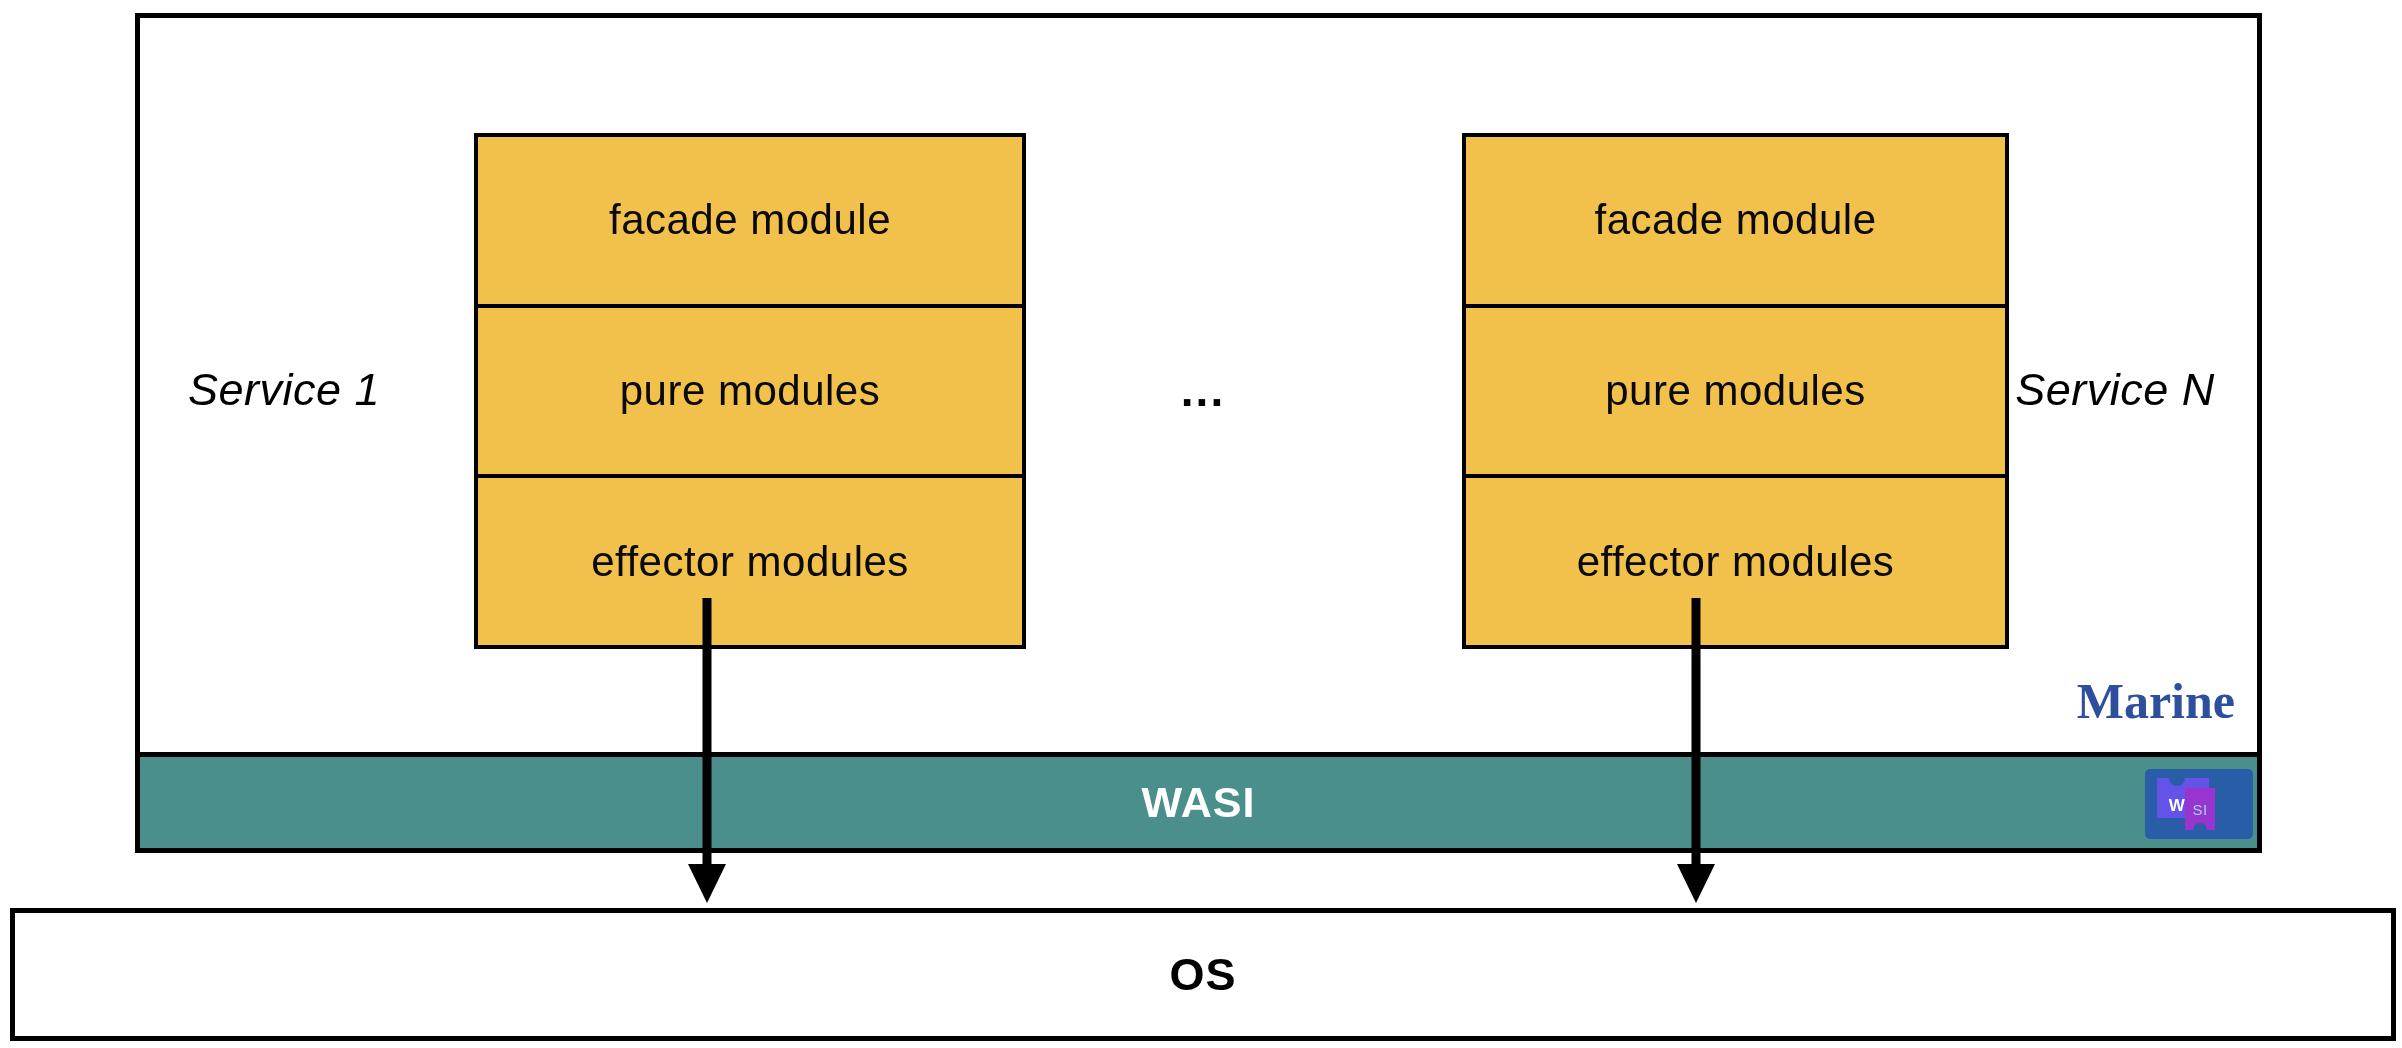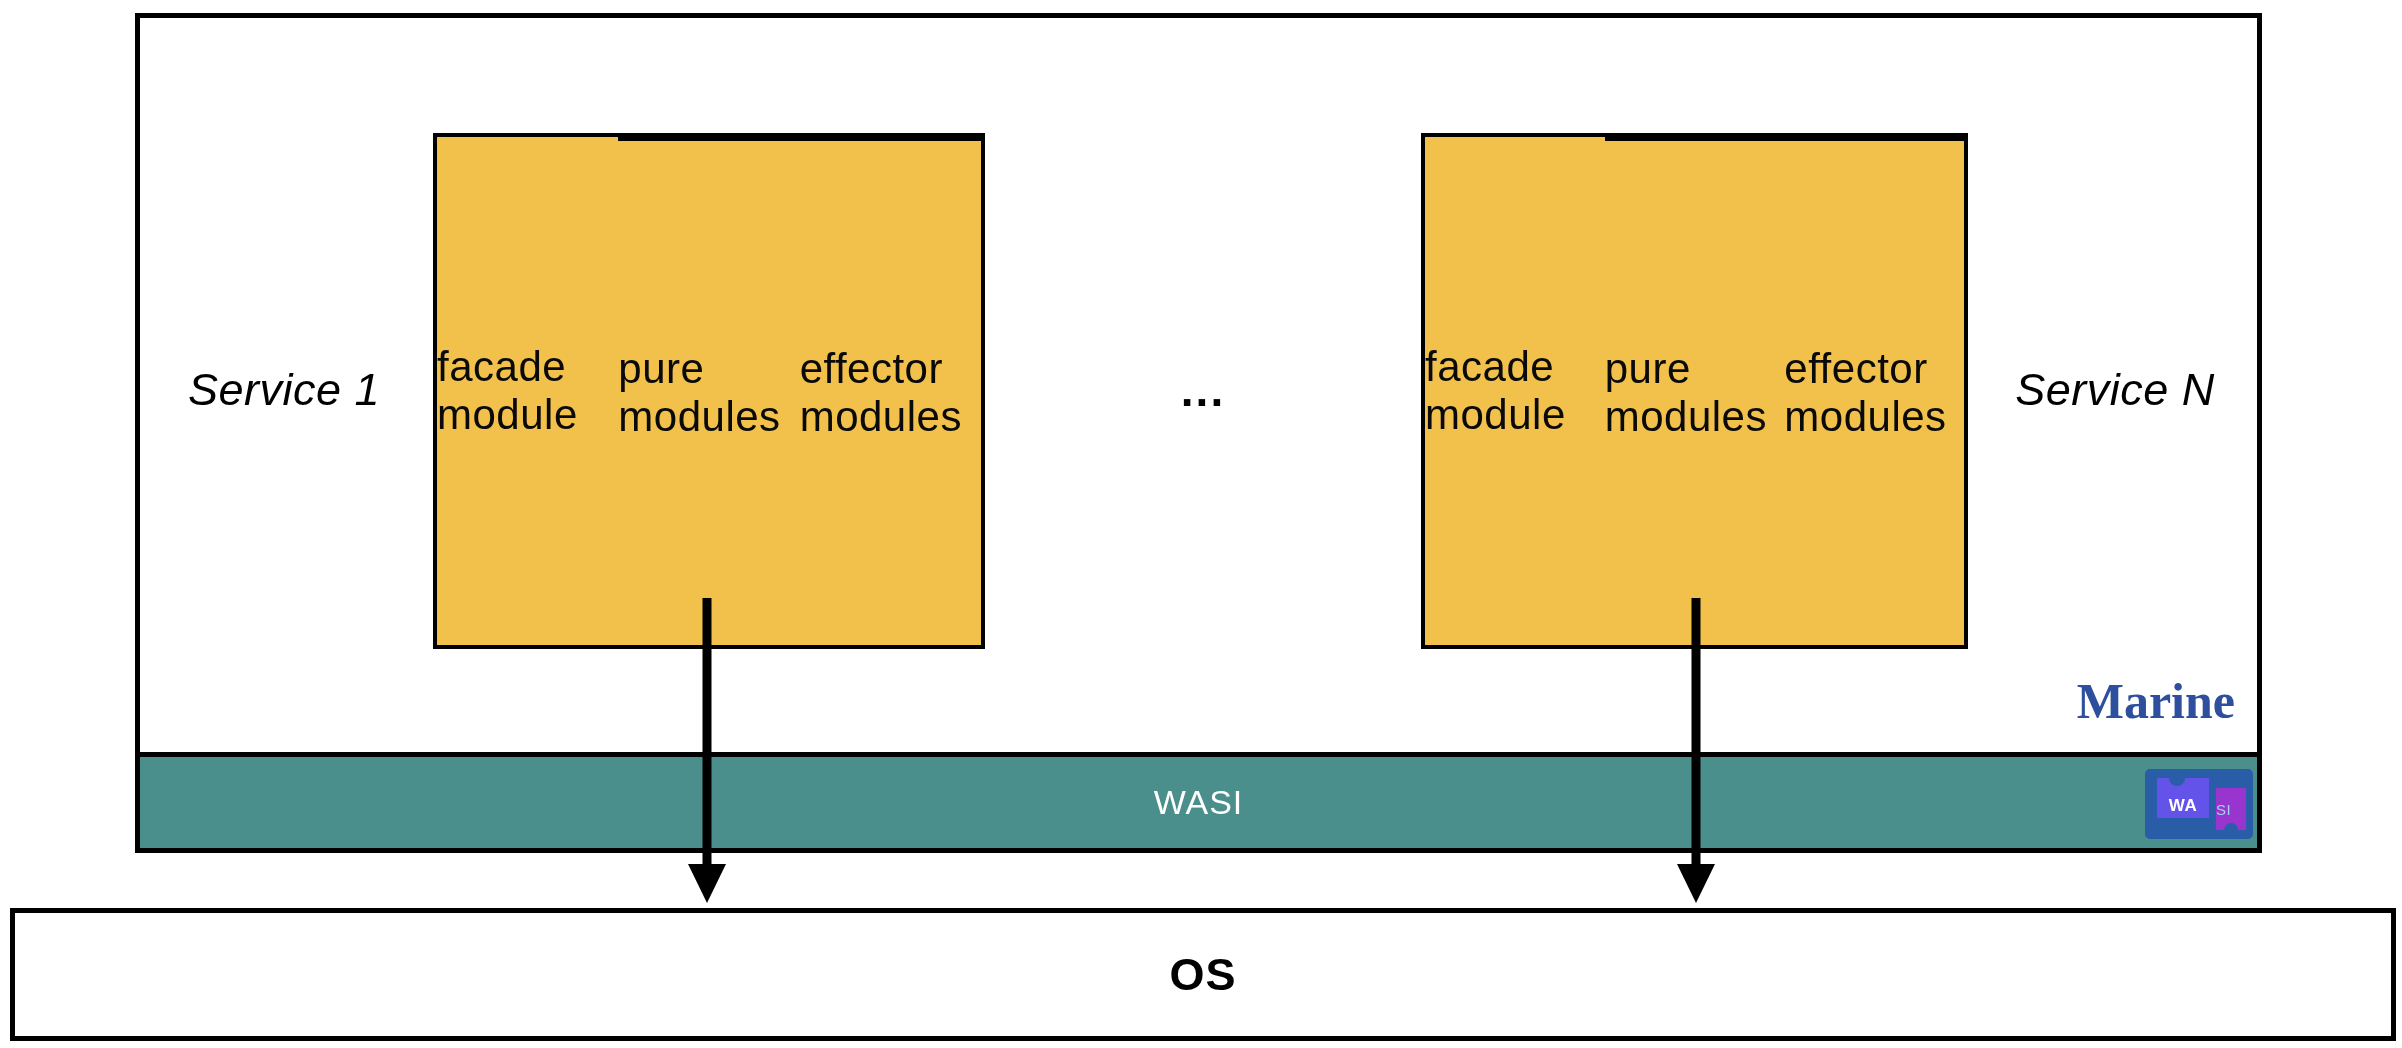--- a/index.html
+++ b/index.html
@@ -17,21 +17,21 @@
   body{font-family:"Liberation Sans", sans-serif;color:#000;}
   .canvas{position:relative;width:2402px;height:1048px;background:#fff;overflow:hidden;}
 
   
   .runtime-box{
     position:absolute;left:135px;top:13px;width:2127px;height:840px;
     border:5px solid var(--border);background:#fff;
   }
 
   
-  .stack{position:absolute;border:4px solid var(--border);display:flex;flex-direction:row;}
+  .stack{position:absolute;border:4px solid var(--border);display:flex;flex-direction:column;margin-left:41px;}
   .stack-left{left:293px;top:115px;width:552px;height:516px;}
   .stack-right{left:1281px;top:115px;width:547px;height:516px;}
   .module-box{
     flex:1;background:var(--module-fill);
     display:flex;align-items:center;justify-content:center;
     font-size:42px;letter-spacing:0.5px;color:#0a0a0a;
   }
   .module-box + .module-box{border-top:4px solid var(--border);}
 
   
@@ -55,42 +55,42 @@
     font-size:50px;color:var(--marine-text);line-height:54px;
   }
 
   
   .wasi-bar{
     position:absolute;left:0;right:0;bottom:0;height:96px;
     background:var(--wasi-bar-fill);border-top:5px solid var(--border);
   }
   .wasi-bar-label{
     position:absolute;inset:0;display:flex;align-items:center;justify-content:center;
-    color:#fff;font-size:34px;letter-spacing:1px;
+    color:#fff;font-size:43px;letter-spacing:1px;font-weight:bold;
   }
 
   
   .wasi-logo{
     position:absolute;right:4px;top:12px;width:108px;height:70px;
     background:var(--wasi-logo-bg);border-radius:5px;
   }
   .wa-piece{
     position:absolute;left:12px;top:9px;width:52px;height:40px;
     background:var(--wasi-logo-wa-fill);
     display:flex;align-items:flex-end;justify-content:center;
   }
   .wa-piece .notch{
     position:absolute;left:12px;top:-8px;width:16px;height:16px;border-radius:50%;
     background:var(--wasi-logo-bg);
   }
   .wa-text{font-size:17px;font-weight:bold;color:#fff;line-height:1;padding-bottom:4px;letter-spacing:0.5px;}
   .si-piece{
-    position:absolute;left:71px;top:19px;width:30px;height:42px;
+    position:absolute;left:40px;top:19px;width:30px;height:42px;
     background:var(--wasi-logo-si-fill);
-    display:flex;align-items:center;
+    display:flex;align-items:center;justify-content:center;
   }
   .si-piece .notch{
     position:absolute;left:8px;bottom:-7px;width:14px;height:14px;border-radius:50%;
     background:var(--wasi-logo-bg);
   }
   .si-text{font-size:15px;color:var(--wasi-logo-si-text);line-height:1;letter-spacing:0.5px;}
 
   
   .os-box{
     position:absolute;left:10px;top:908px;width:2386px;height:133px;

